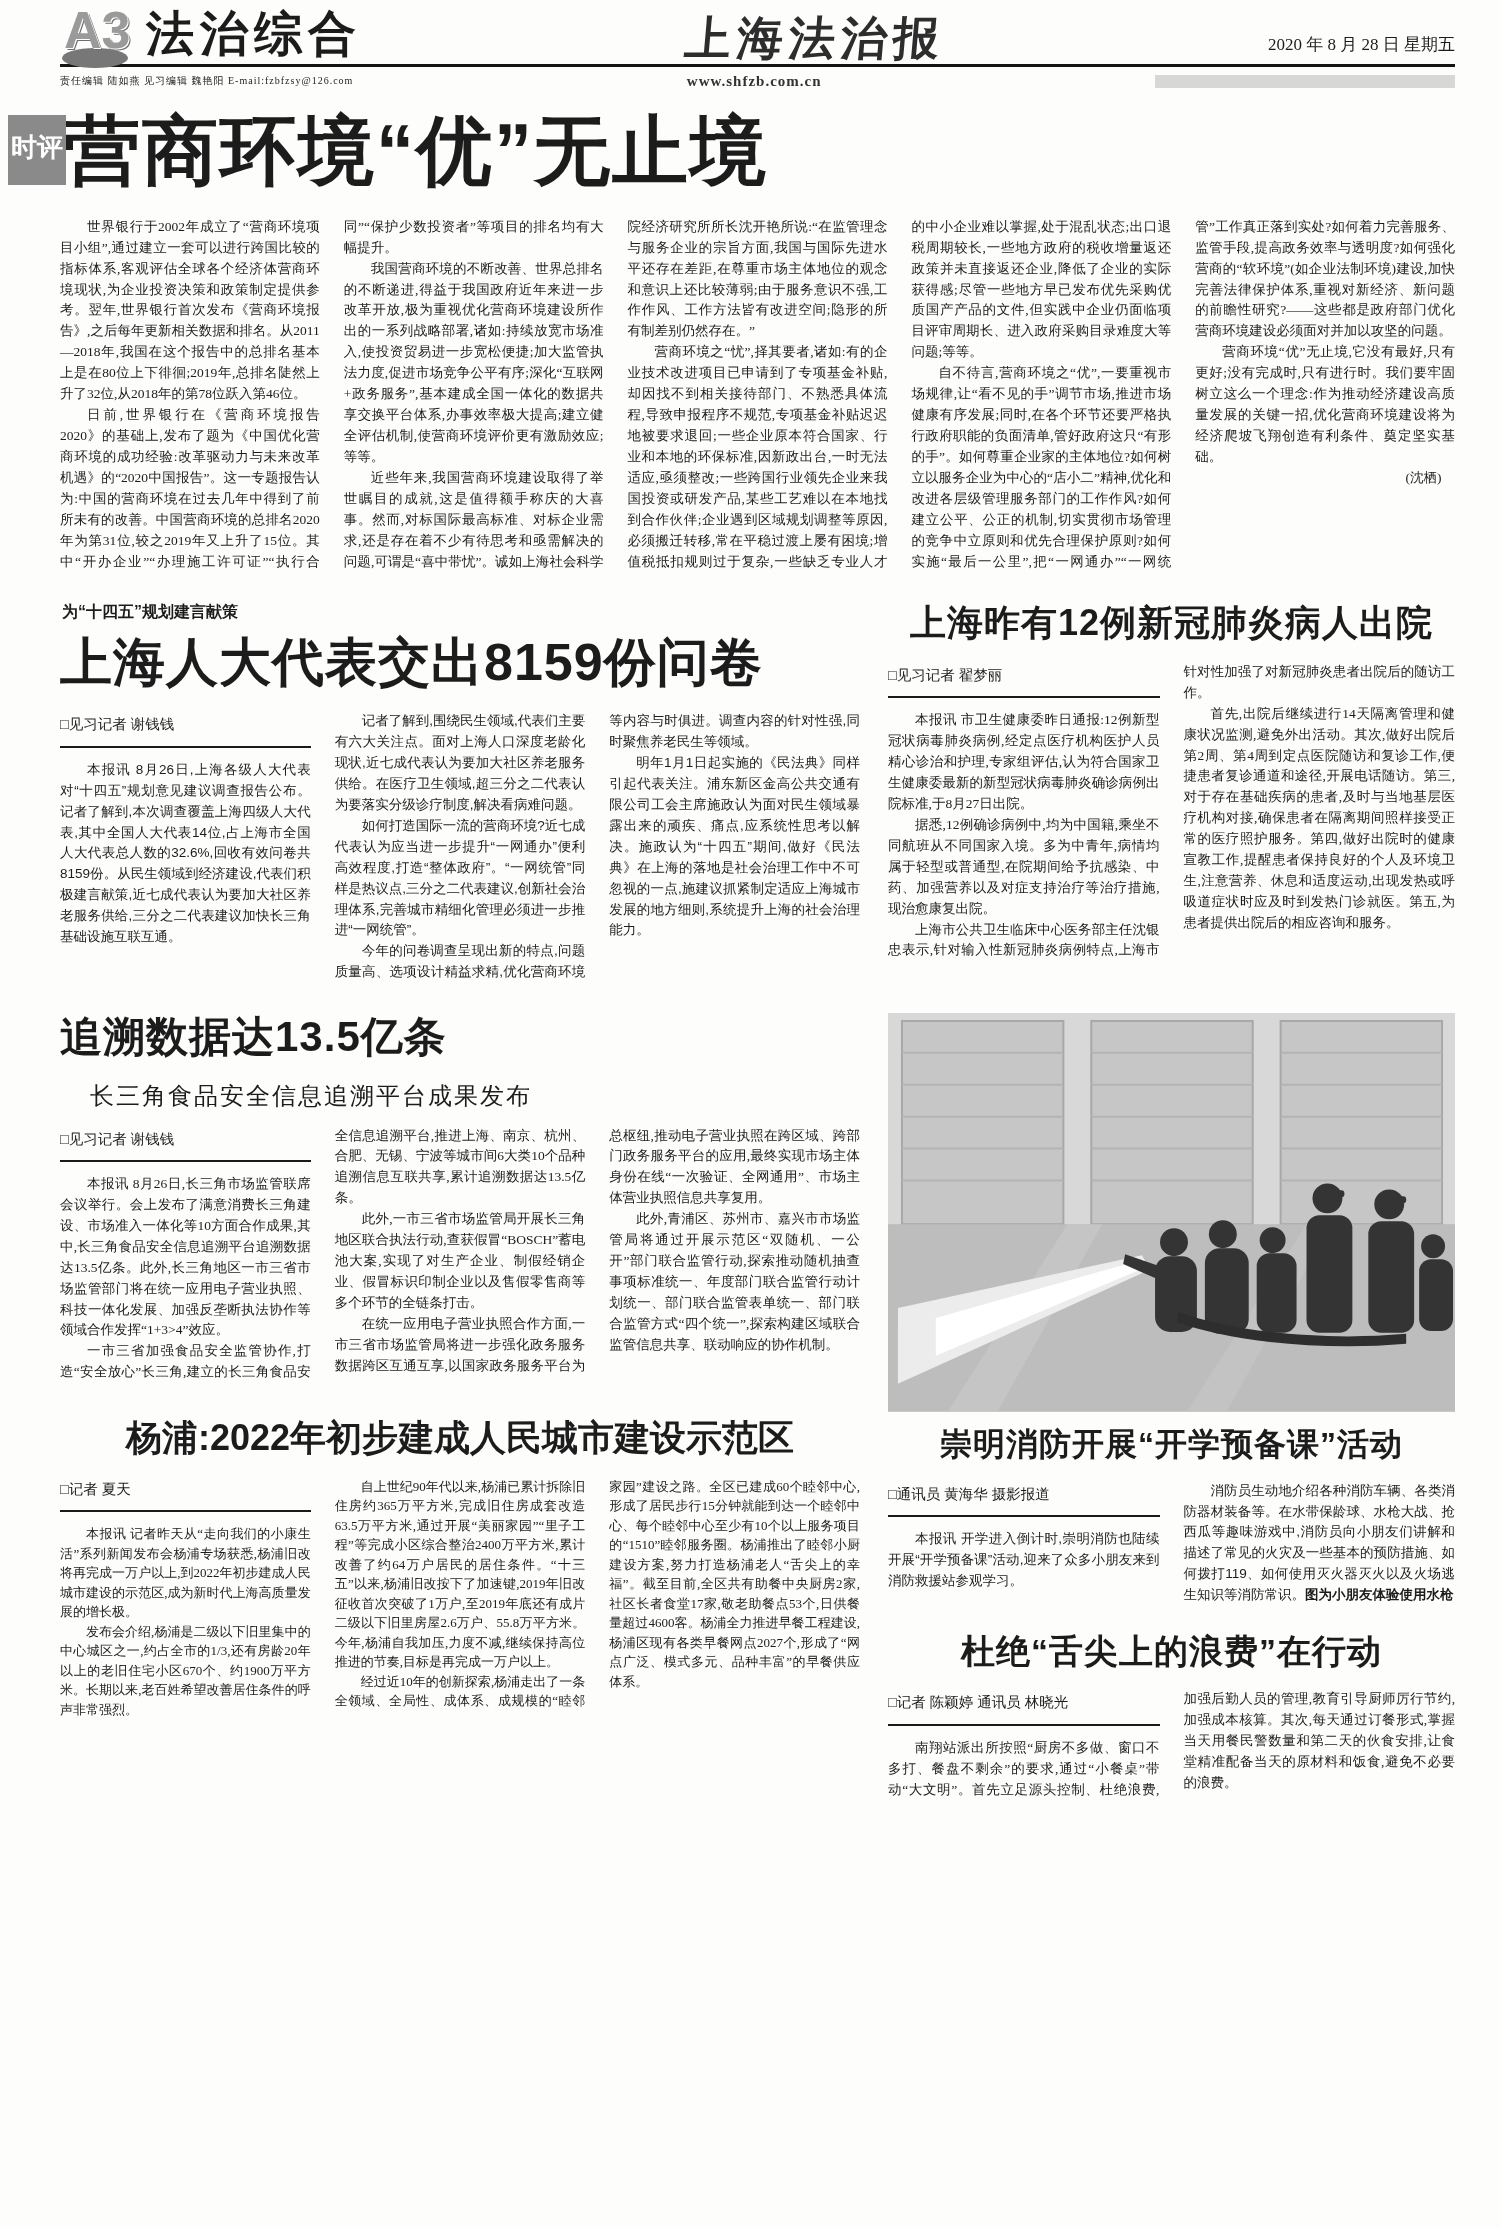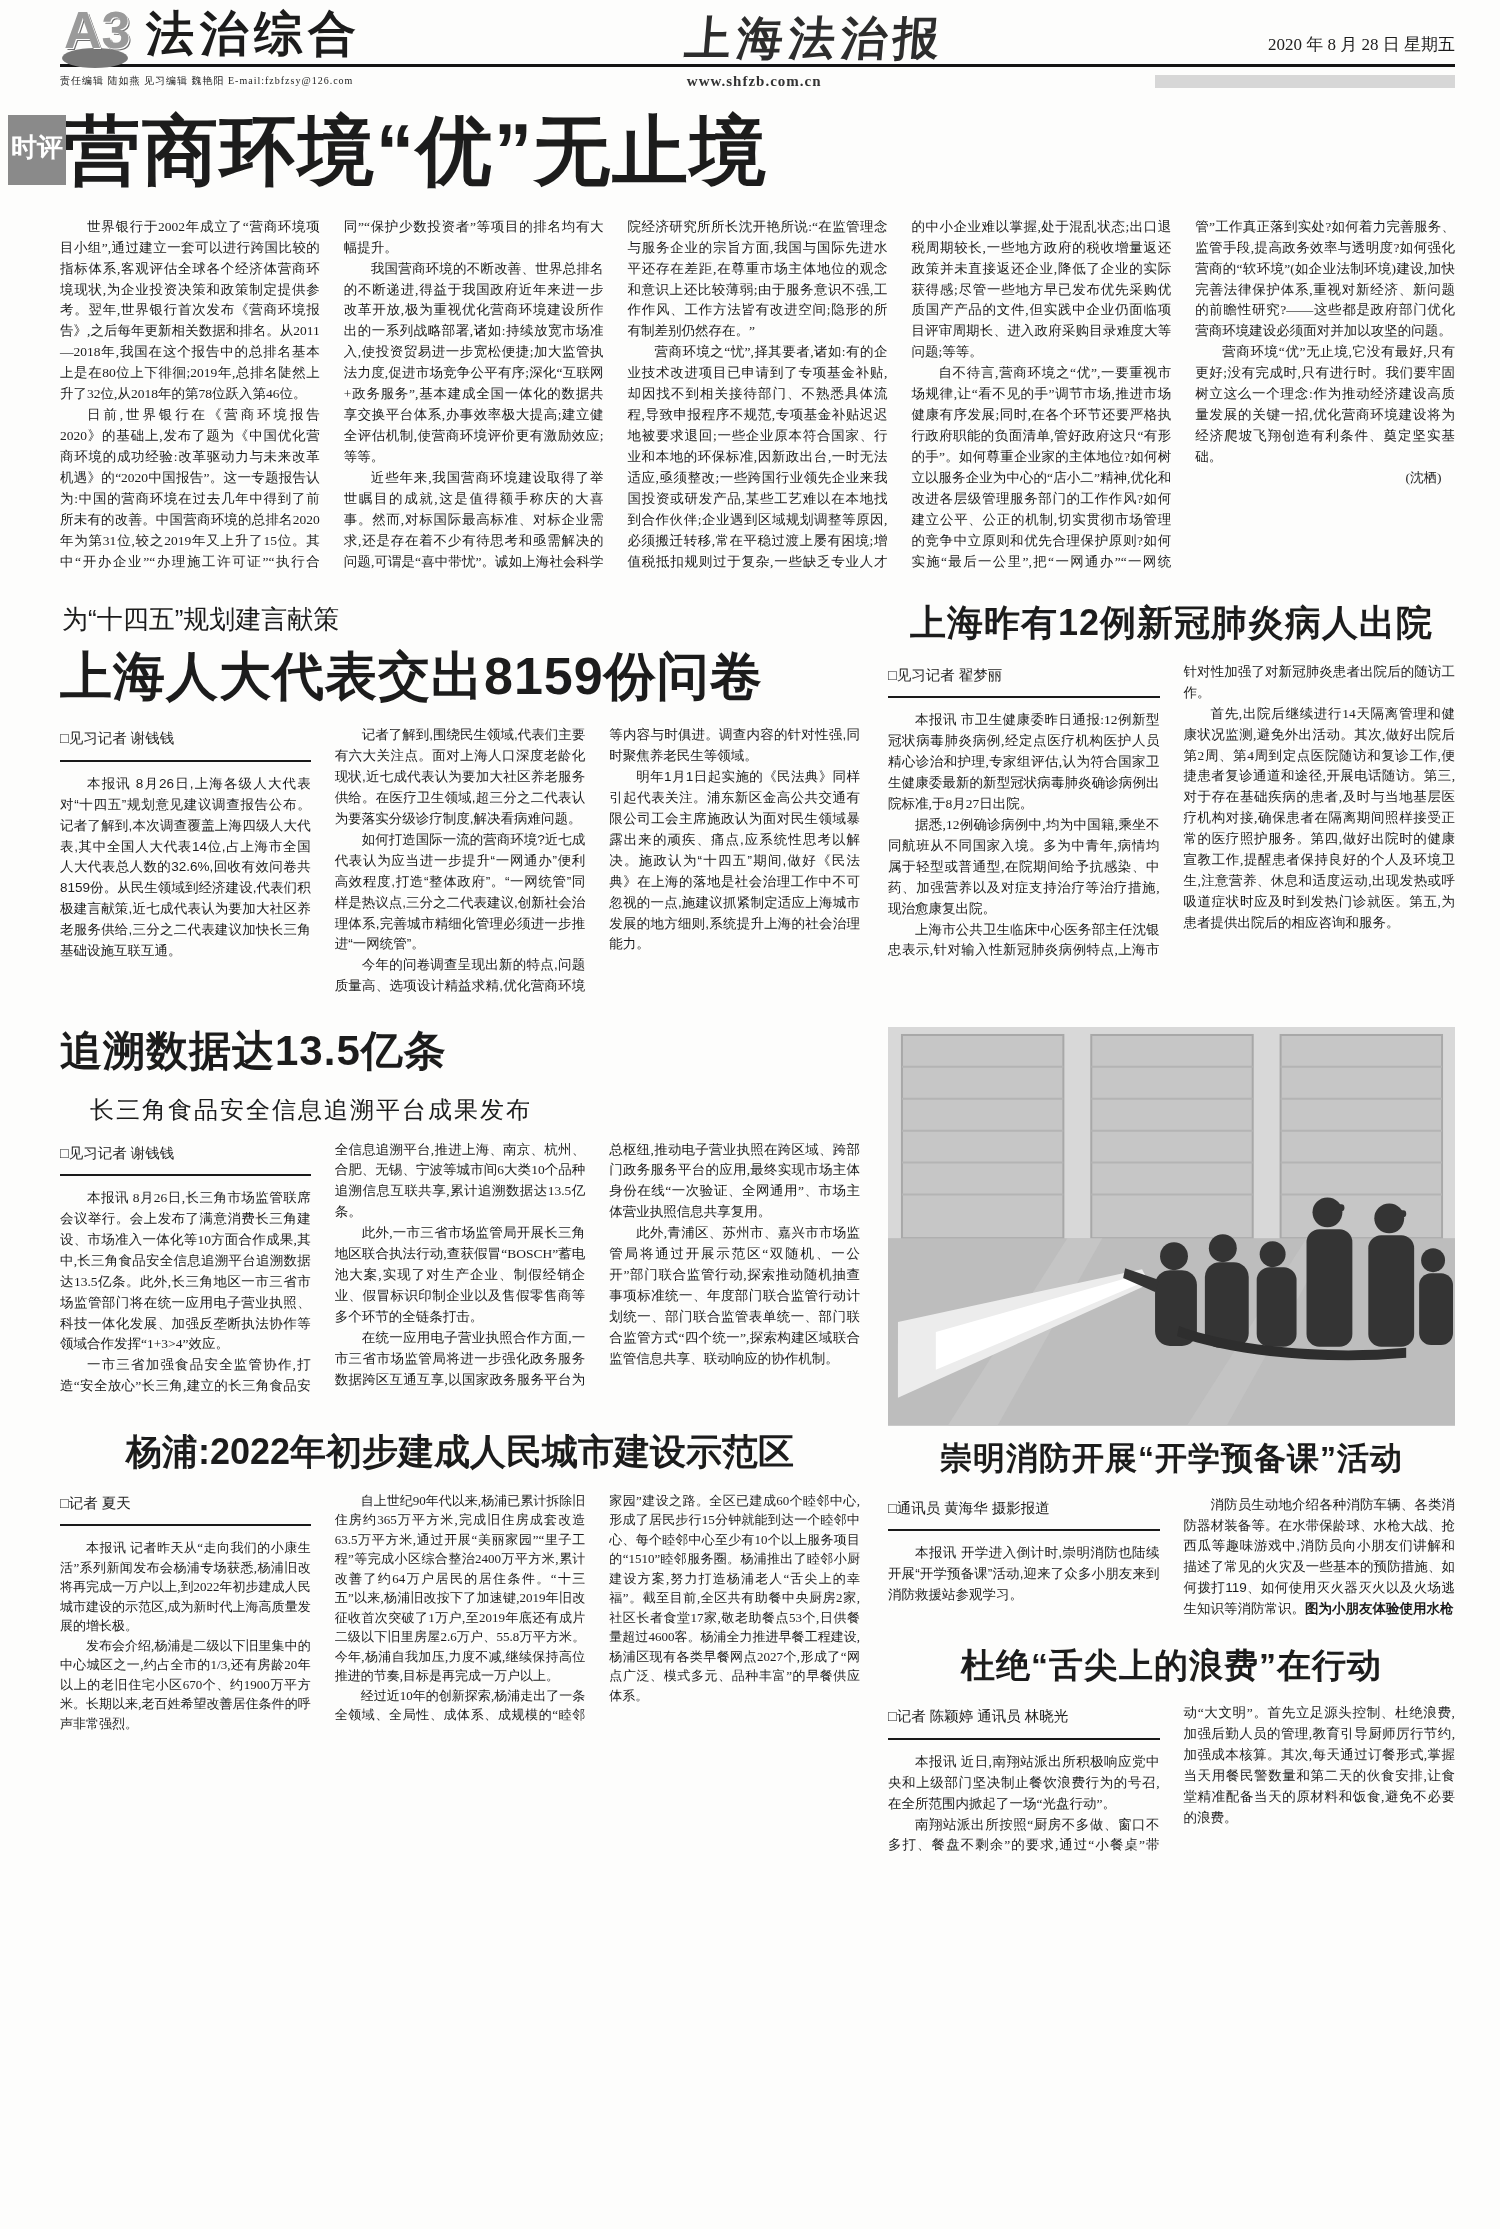--- a/index.html
+++ b/index.html
@@ -36,21 +36,21 @@
   .body-cols{text-align:justify;font-size:13.5px;line-height:1.55;}
   .cols-5{column-count:5;column-gap:24px;}
   .cols-3{column-count:3;column-gap:24px;}
   .cols-2{column-count:2;column-gap:24px;}
   .body-cols p{margin:0;text-indent:2em;}
   .sig{text-indent:0 !important;text-align:right;padding-right:1em;}
   
   .row{display:flex;gap:28px;margin-top:30px;align-items:flex-start;}
   .col-main{width:800px;flex:none;}
   .col-side{flex:1;min-width:0;}
-  .kicker{font-family:"Liberation Sans",sans-serif;font-weight:400;font-size:26px;margin:0 0 10px 2px;}
+  .kicker{font-family:"Liberation Sans",sans-serif;font-weight:700;font-size:16px;margin:0 0 10px 2px;}
   .hl{font-family:"Liberation Sans",sans-serif;font-weight:900;margin:0 0 18px;line-height:1.15;letter-spacing:1px;}
   .hl-xl{font-size:52px;}
   .hl-lg{font-size:36px;text-align:center;}
   .hl-md{font-size:42px;}
   .hl-c32{font-size:32px;text-align:center;}
   .hl-c34{font-size:34px;text-align:center;}
   .subtitle{font-family:"Liberation Sans",sans-serif;font-size:24px;font-weight:400;
     margin:0 0 14px 30px;letter-spacing:2px;}
   .byline{font-family:"Liberation Sans",sans-serif;font-weight:400;font-size:14.5px;
     padding:2px 0 10px;border-bottom:2px solid #1a1a1a;margin-bottom:12px;break-inside:avoid;}
@@ -201,20 +201,19 @@
           <div class="byline">□通讯员  黄海华  摄影报道</div>
           <p>本报讯  开学进入倒计时,崇明消防也陆续开展“开学预备课”活动,迎来了众多小朋友来到消防救援站参观学习。</p>
           <p><span>消防员生动地介绍各种消防车辆、各类消防器材装备等。在水带保龄球、水枪大战、抢西瓜等趣味游戏中,消防员向小朋友们讲解和描述了常见的火灾及一些基本的预防措施、如何拨打119、如何使用灭火器灭火以及火场逃生知识等消防常识。</span><span class="bold-tail">图为小朋友体验使用水枪</span></p>
         </div>
       </div>
 
       <div class="mt26">
         <h2 class="hl hl-c34">杜绝“舌尖上的浪费”在行动</h2>
         <div class="body-cols cols-2">
           <div class="byline">□记者  陈颖婷  通讯员  林晓光</div>
-          <p>本报讯  近日,南翔站派出所积极响应党中央和上级部门坚决制止餐饮浪费行为的号召,在全所范围内掀起了一场“光盘行动”。</p>
           <p>南翔站派出所按照“厨房不多做、窗口不多打、餐盘不剩余”的要求,通过“小餐桌”带动“大文明”。首先立足源头控制、杜绝浪费,加强后勤人员的管理,教育引导厨师厉行节约,加强成本核算。其次,每天通过订餐形式,掌握当天用餐民警数量和第二天的伙食安排,让食堂精准配备当天的原材料和饭食,避免不必要的浪费。</p>
         </div>
       </div>
     </div>
 
   </div>
 </div>
 
 </body></html>

